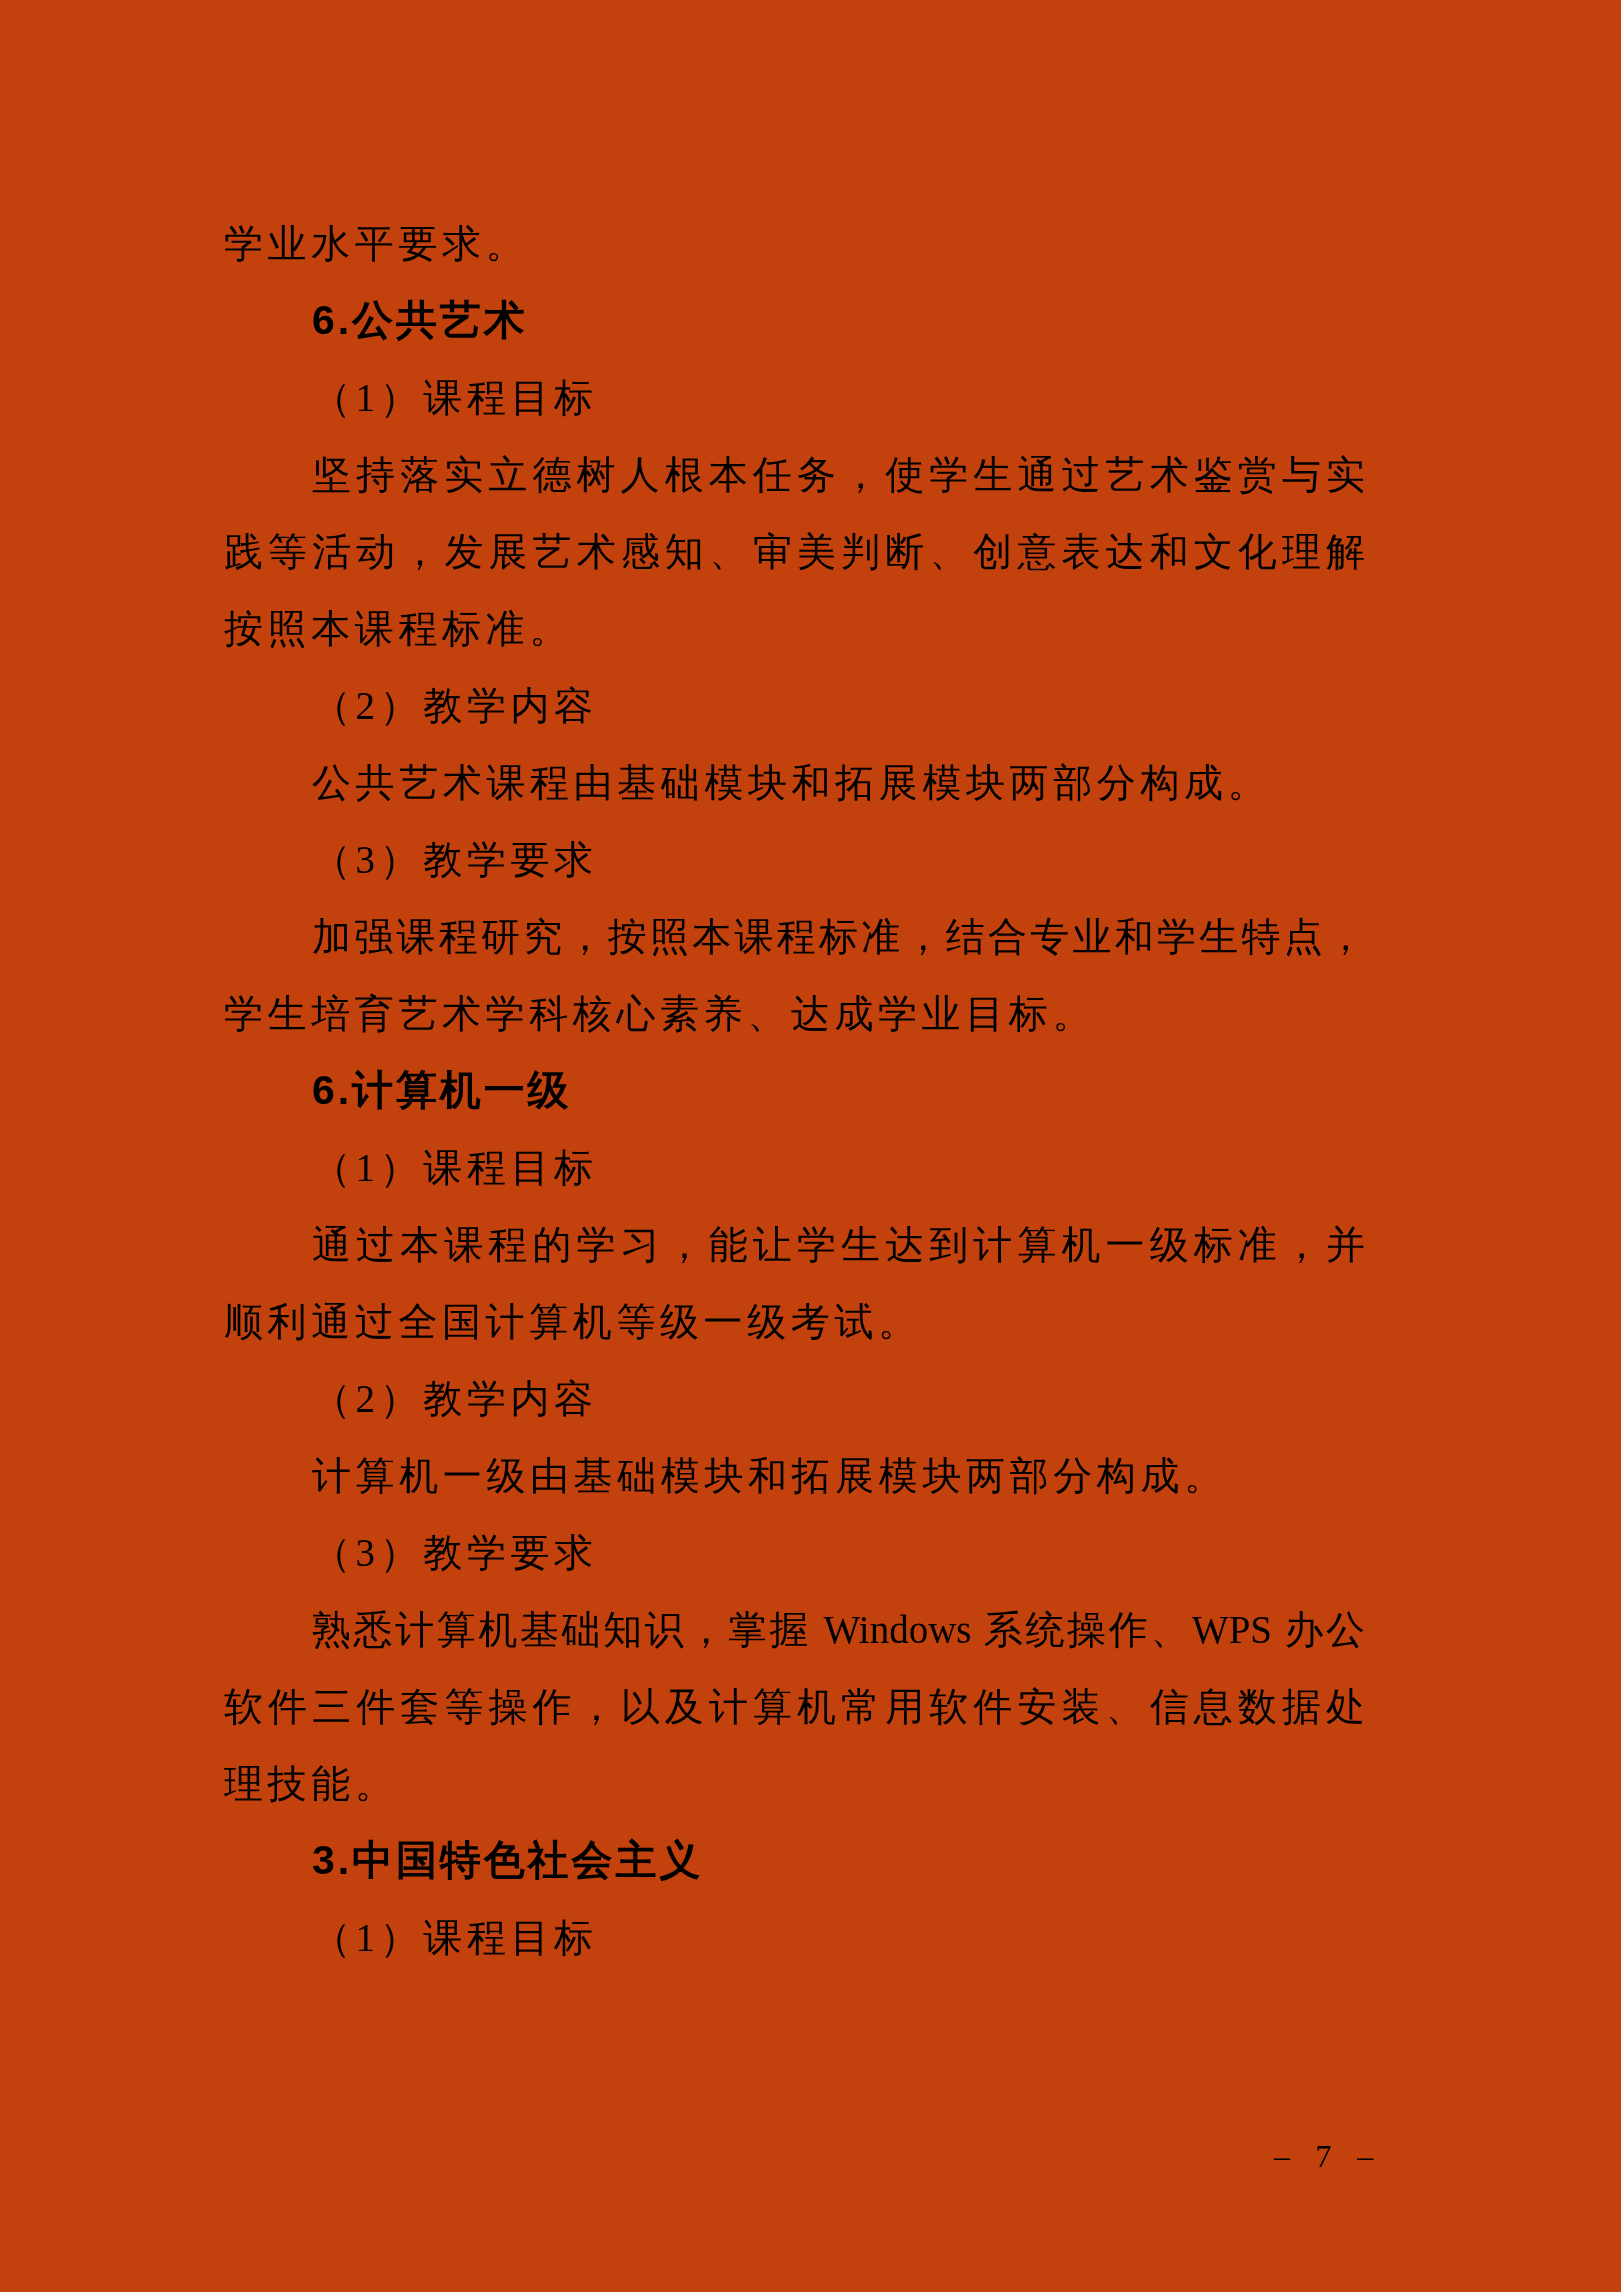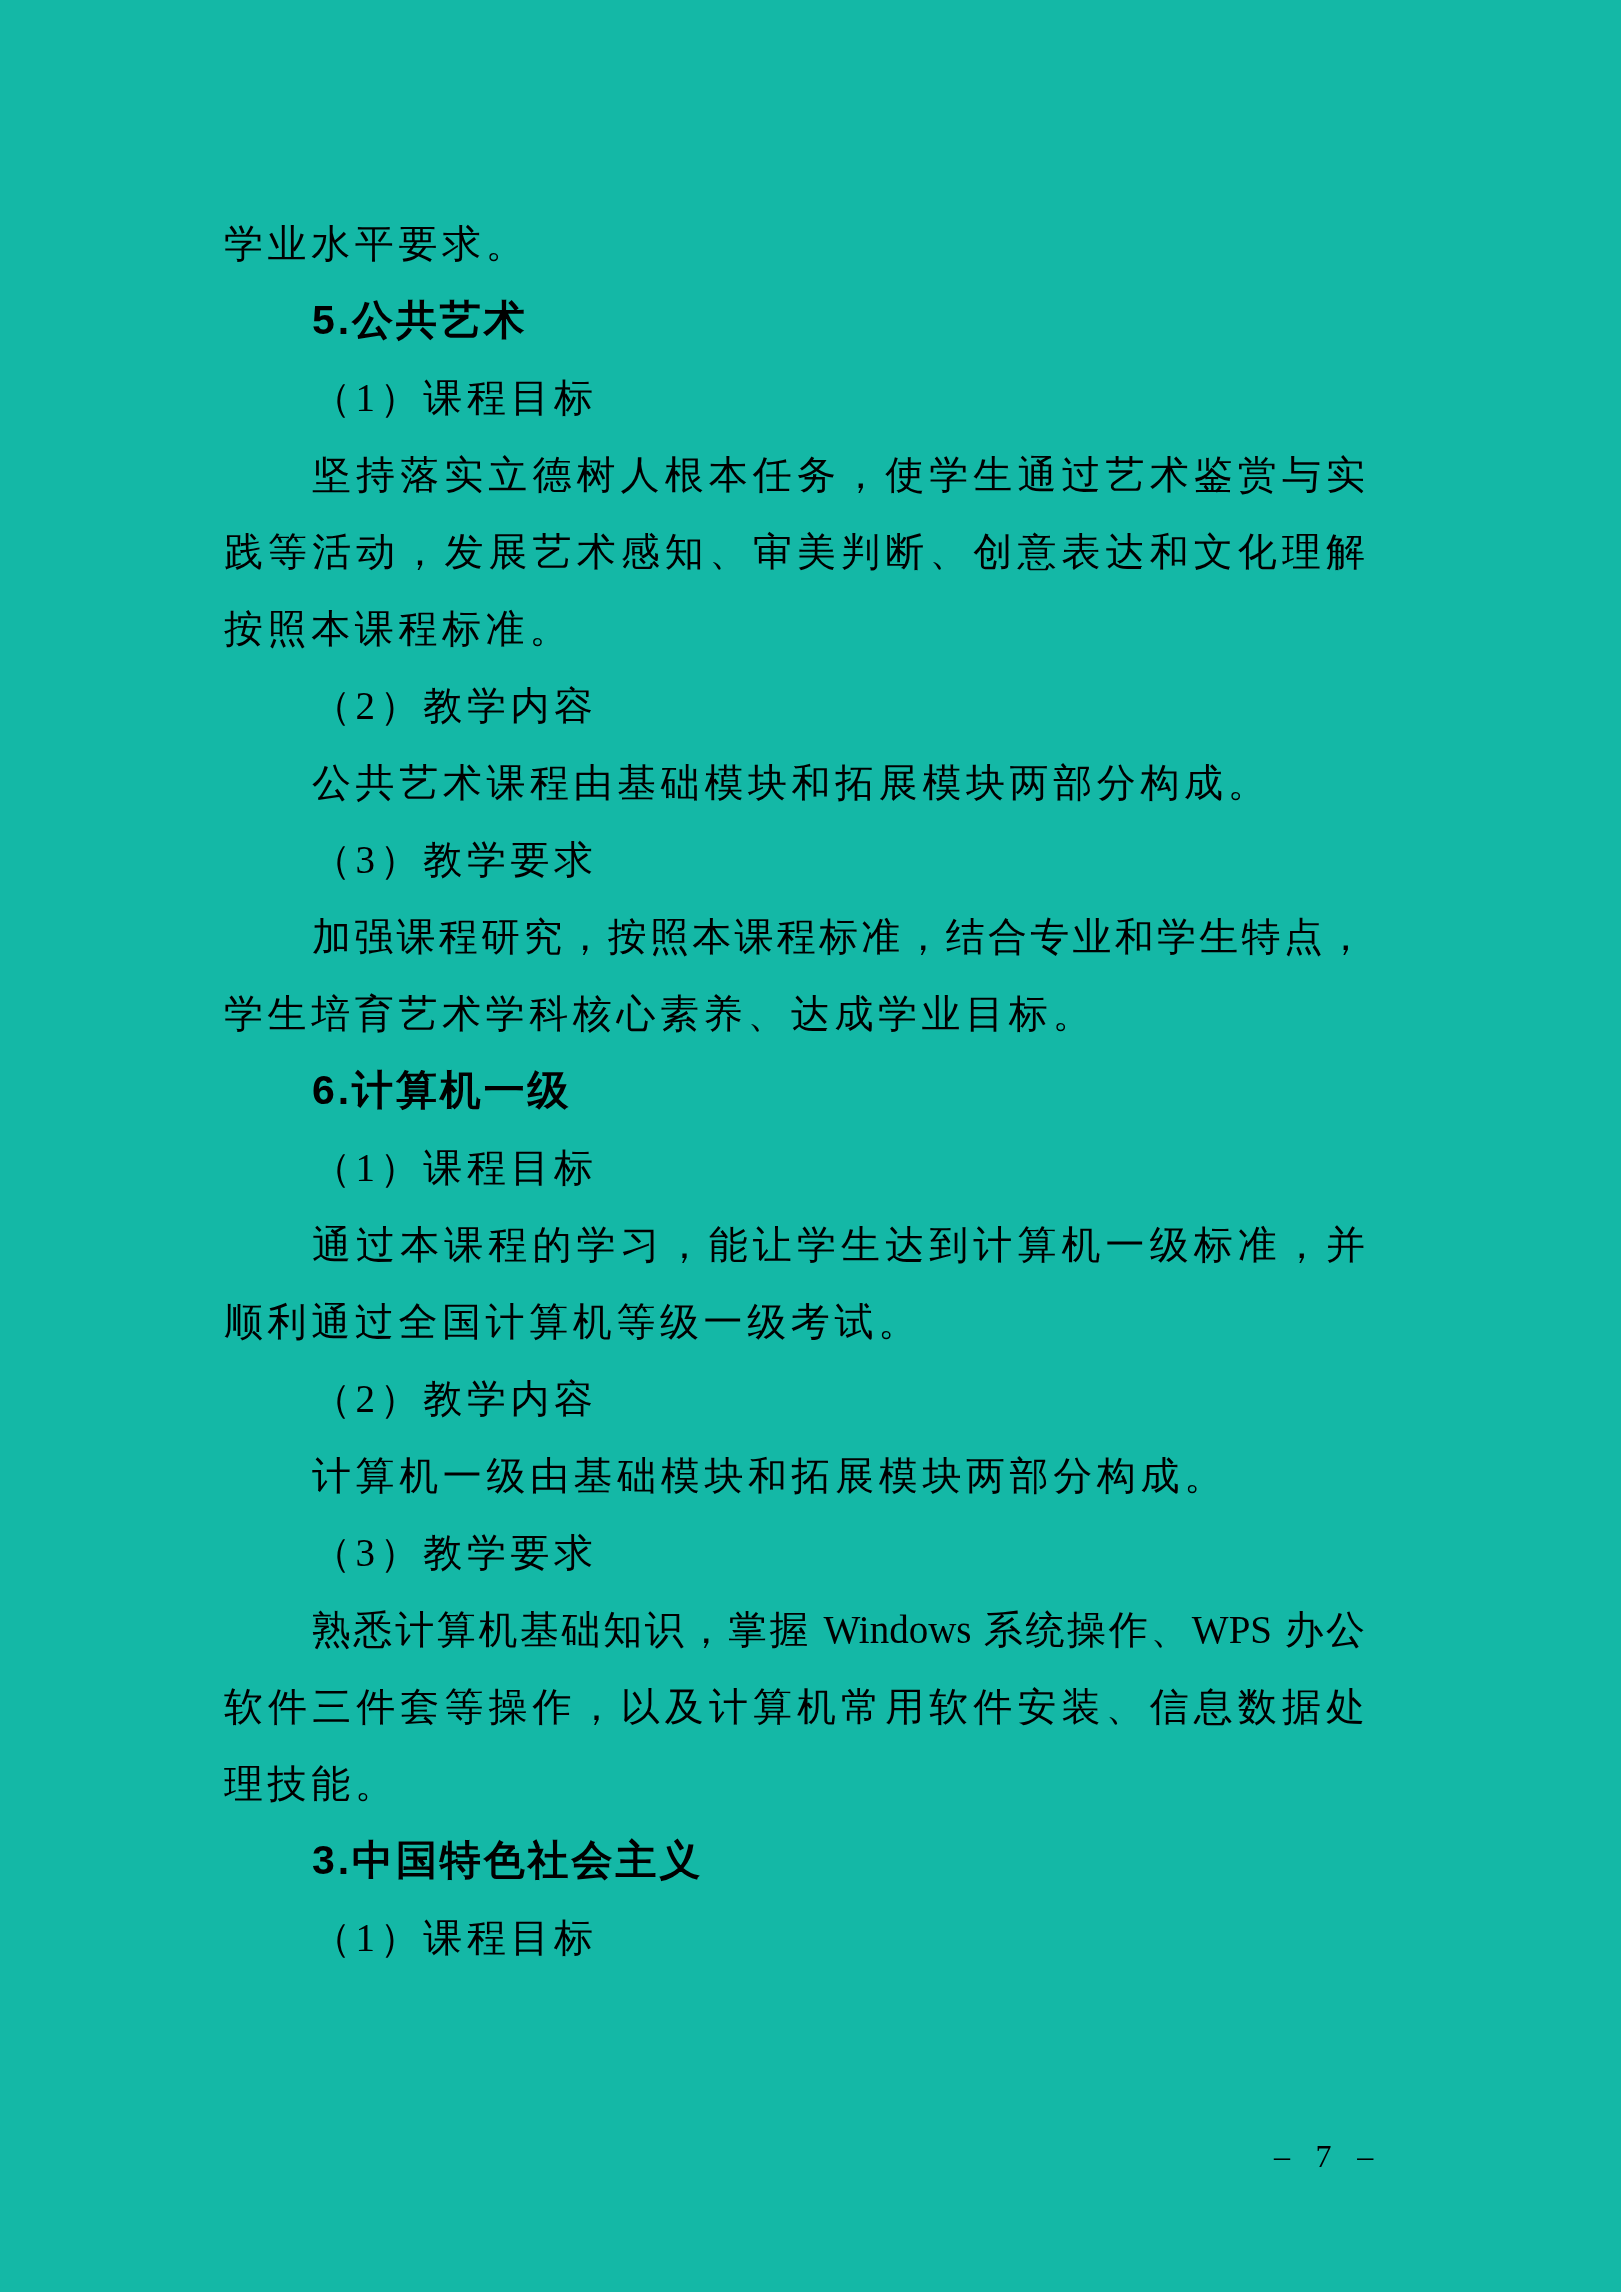--- a/index.html
+++ b/index.html
@@ -4,21 +4,21 @@
 <style>
   html, body {
     margin: 0;
     padding: 0;
     background: #888;
   }
   .page {
     position: relative;
     width: 1621px;
     height: 2293px;
-    background: #14b8a6;
+    background: #c2410c;
     color: #000000;
     font-family: "Liberation Serif", "DejaVu Serif", serif;
     overflow: hidden;
     margin: 0 auto;
   }
   .text-block {
     position: absolute;
     left: 224px;
     top: 205px;
     width: 1141px;
@@ -57,21 +57,21 @@
     letter-spacing: 8.8px;
     color: #000000;
   }
 </style>
 </head>
 <body>
 
 <div class="page">
   <div class="text-block" id="text-block">
       <div class="line">学业水平要求。</div>
-      <div class="line heading indent2">5.公共艺术</div>
+      <div class="line heading indent2">6.公共艺术</div>
       <div class="line indent2">（1）课程目标</div>
       <div class="line indent2 fill">坚持落实立德树人根本任务，使学生通过艺术鉴赏与实</div>
       <div class="line fill">践等活动，发展艺术感知、审美判断、创意表达和文化理解</div>
       <div class="line">按照本课程标准。</div>
       <div class="line indent2">（2）教学内容</div>
       <div class="line indent2">公共艺术课程由基础模块和拓展模块两部分构成。</div>
       <div class="line indent2">（3）教学要求</div>
       <div class="line indent2 fill">加强课程研究，按照本课程标准，结合专业和学生特点，</div>
       <div class="line">学生培育艺术学科核心素养、达成学业目标。</div>
       <div class="line heading indent2">6.计算机一级</div>

